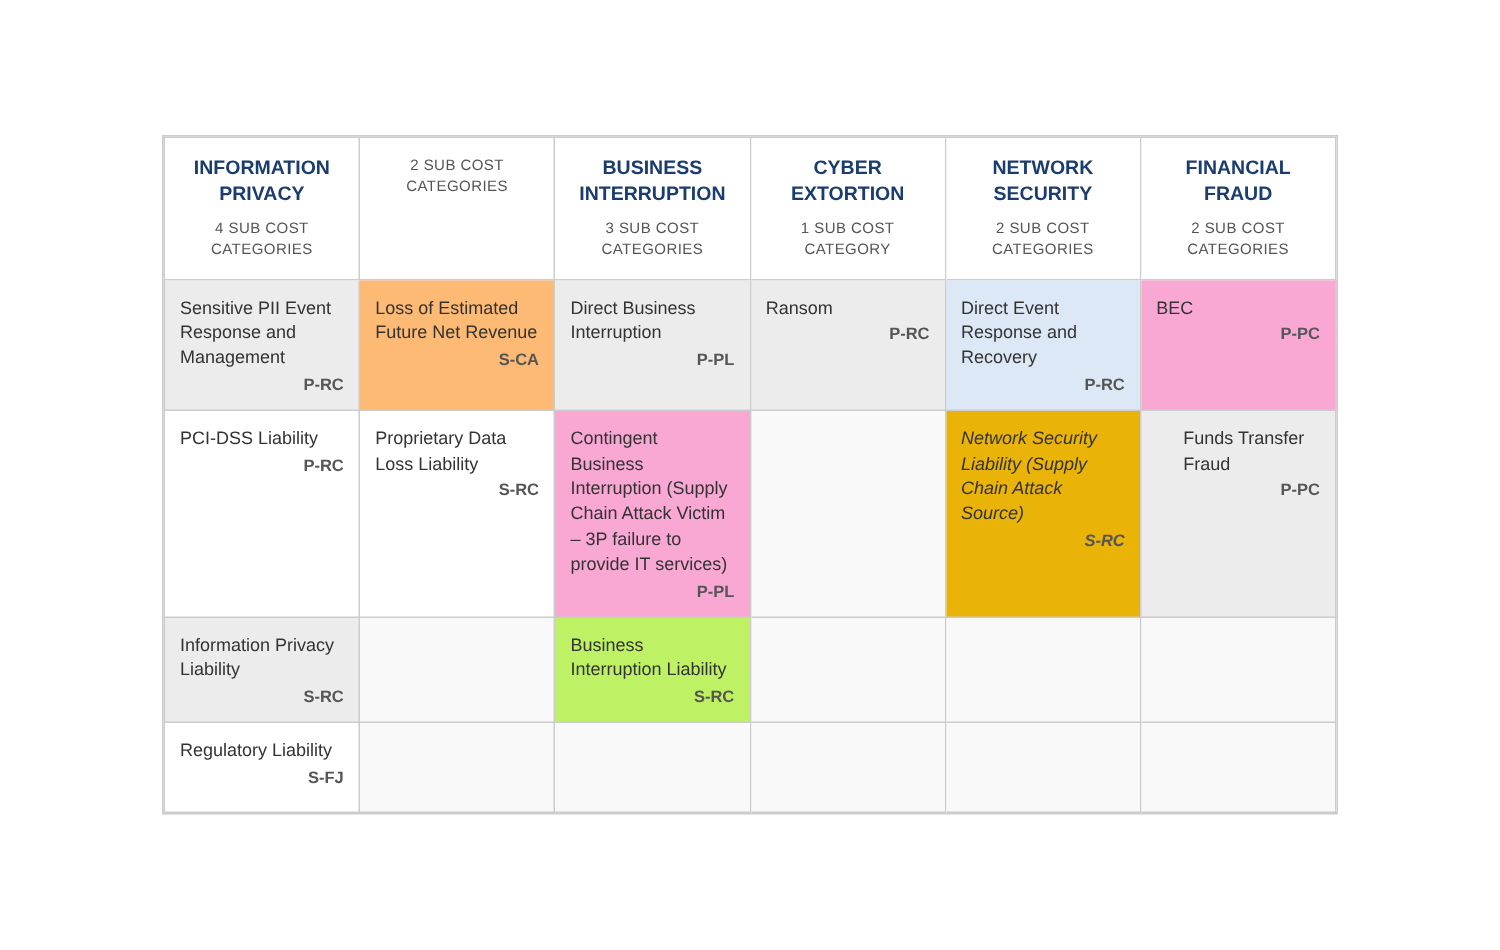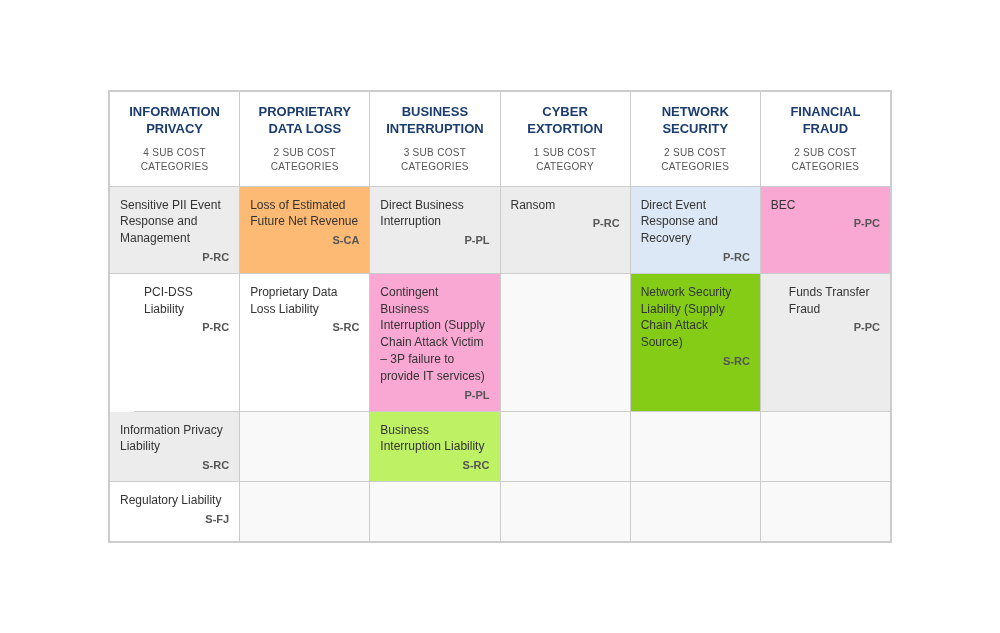--- a/index.html
+++ b/index.html
@@ -77,22 +77,20 @@
 
 <div class="table-wrapper">
   <div class="grid" id="table-grid">
   <div class="cell header-cell">
         <div class="header-title" style="white-space: pre-line;">INFORMATION
 PRIVACY</div>
         <div class="header-sub" style="white-space: pre-line;">4 SUB COST
 CATEGORIES</div>
       </div>
       <div class="cell header-cell">
-        <div class="header-title" style="white-space: pre-line;">PROPRIETARY
-DATA LOSS</div>
         <div class="header-sub" style="white-space: pre-line;">2 SUB COST
 CATEGORIES</div>
       </div>
       <div class="cell header-cell">
         <div class="header-title" style="white-space: pre-line;">BUSINESS
 INTERRUPTION</div>
         <div class="header-sub" style="white-space: pre-line;">3 SUB COST
 CATEGORIES</div>
       </div>
       <div class="cell header-cell">
@@ -130,34 +128,34 @@
         <span class="item-code">P-RC</span>
       </div>
       <div class="cell content-cell" style="background: rgb(220, 232, 245);">
         <div class="item-label">Direct Event Response and Recovery</div>
         <span class="item-code">P-RC</span>
       </div>
       <div class="cell content-cell" style="background: #f9a8d4;">
         <div class="item-label">BEC</div>
         <span class="item-code">P-PC</span>
       </div>
-      <div class="cell content-cell" style="background: rgb(255, 255, 255); margin-left: 24px;">
+      <div class="cell content-cell" style="background: rgb(255, 255, 255);">
         <div class="item-label">PCI-DSS Liability</div>
         <span class="item-code">P-RC</span>
       </div>
       <div class="cell content-cell" style="background: rgb(255, 255, 255);">
         <div class="item-label">Proprietary Data Loss Liability</div>
         <span class="item-code">S-RC</span>
       </div>
       <div class="cell content-cell" style="background: #f9a8d4;">
         <div class="item-label">Contingent Business Interruption (Supply Chain Attack Victim – 3P failure to provide IT services)</div>
         <span class="item-code">P-PL</span>
       </div>
       <div class="cell content-cell" style="background: rgb(249, 249, 249);"></div>
-      <div class="cell content-cell" style="background: #84cc16;">
+      <div class="cell content-cell" style="background: #eab308; font-style: italic;">
         <div class="item-label">Network Security Liability (Supply Chain Attack Source)</div>
         <span class="item-code">S-RC</span>
       </div>
       <div class="cell content-cell" style="background: rgb(236, 236, 236); padding-left: 28px;">
         <div class="item-label">Funds Transfer Fraud</div>
         <span class="item-code">P-PC</span>
       </div>
       <div class="cell content-cell" style="background: rgb(236, 236, 236);">
         <div class="item-label">Information Privacy Liability</div>
         <span class="item-code">S-RC</span>

